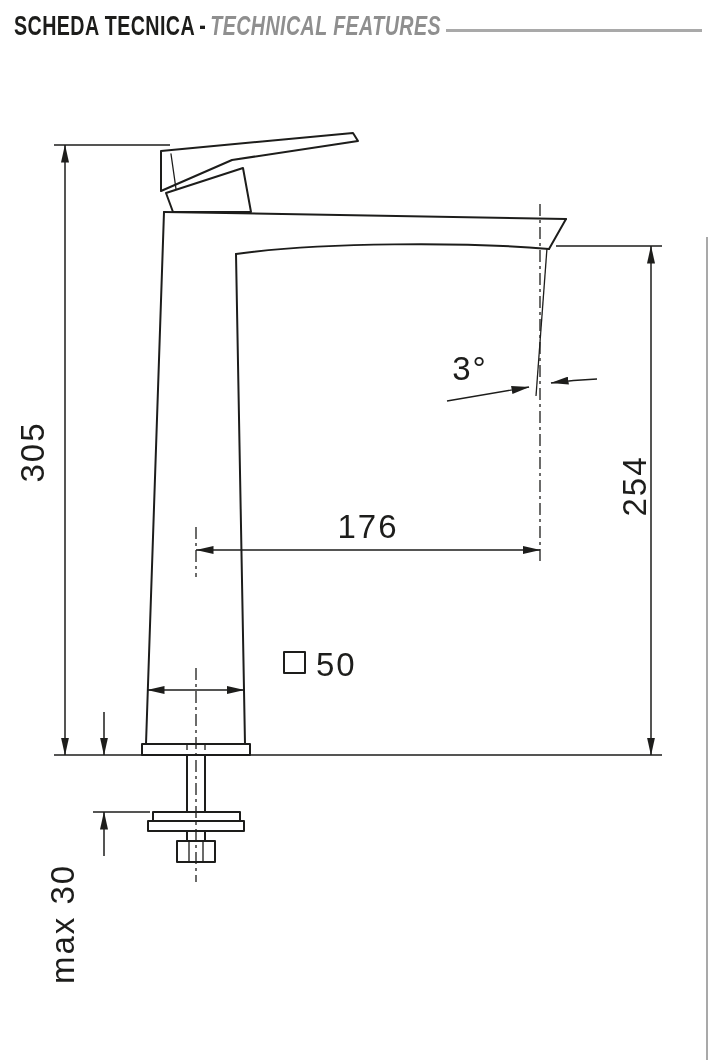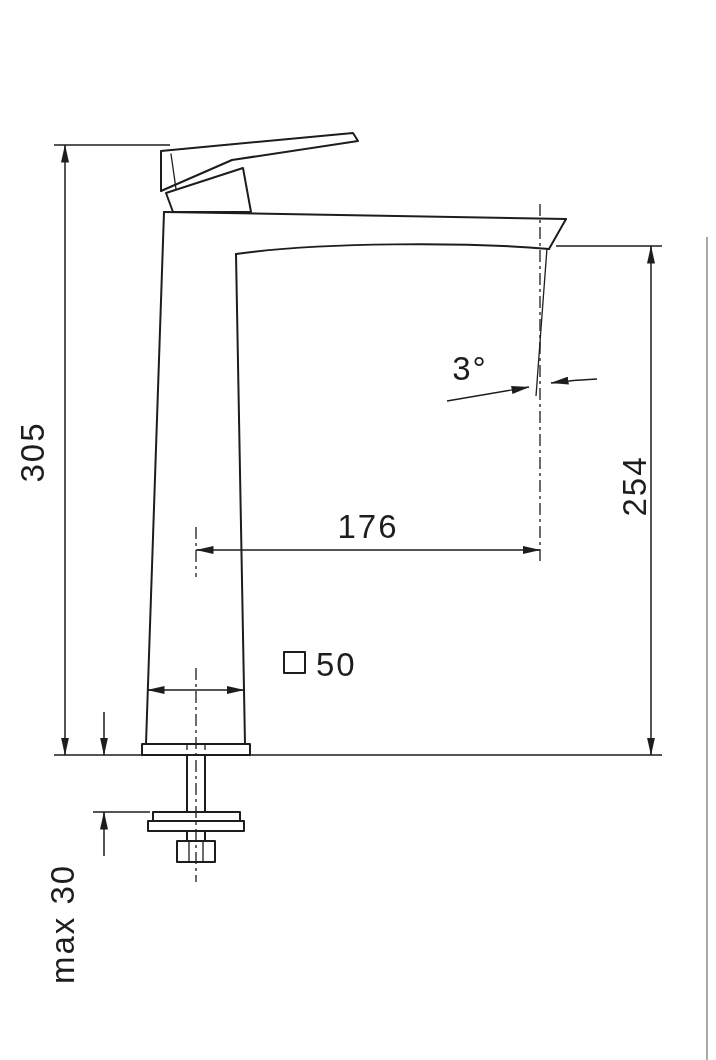--- a/index.html
+++ b/index.html
@@ -20,20 +20,24 @@
   .cl{fill:none;stroke:var(--line,#1d1d1b);stroke-width:1.3;stroke-dasharray:12 4 3 4;}
   .hid{fill:none;stroke:var(--line,#1d1d1b);stroke-width:1.3;stroke-dasharray:6 4;}
   .dimtext{font-family:"Liberation Sans",sans-serif;font-size:33px;fill:var(--line,#1d1d1b);letter-spacing:2px;}
   #arr path{fill:var(--line,#1d1d1b);}
 </style>
 </head>
 <body>
 
 <div class="page">
 
+  <div class="header">
+    <h1 class="title"><span class="t1">SCHEDA TECNICA</span><span class="sep">-</span><span class="t2">TECHNICAL FEATURES</span></h1>
+    <div class="rule"></div>
+  </div>
 
   <div class="right-border"></div>
 
   <svg class="draw" width="716" height="1060" viewBox="0 0 716 1060">
     <defs>
       <marker id="arr" viewBox="0 0 18 8" markerWidth="18" markerHeight="8" refX="17.5" refY="4" orient="auto-start-reverse" markerUnits="userSpaceOnUse">
         <path d="M0,0 L18,4 L0,8 Z"></path>
       </marker>
     </defs>
 

